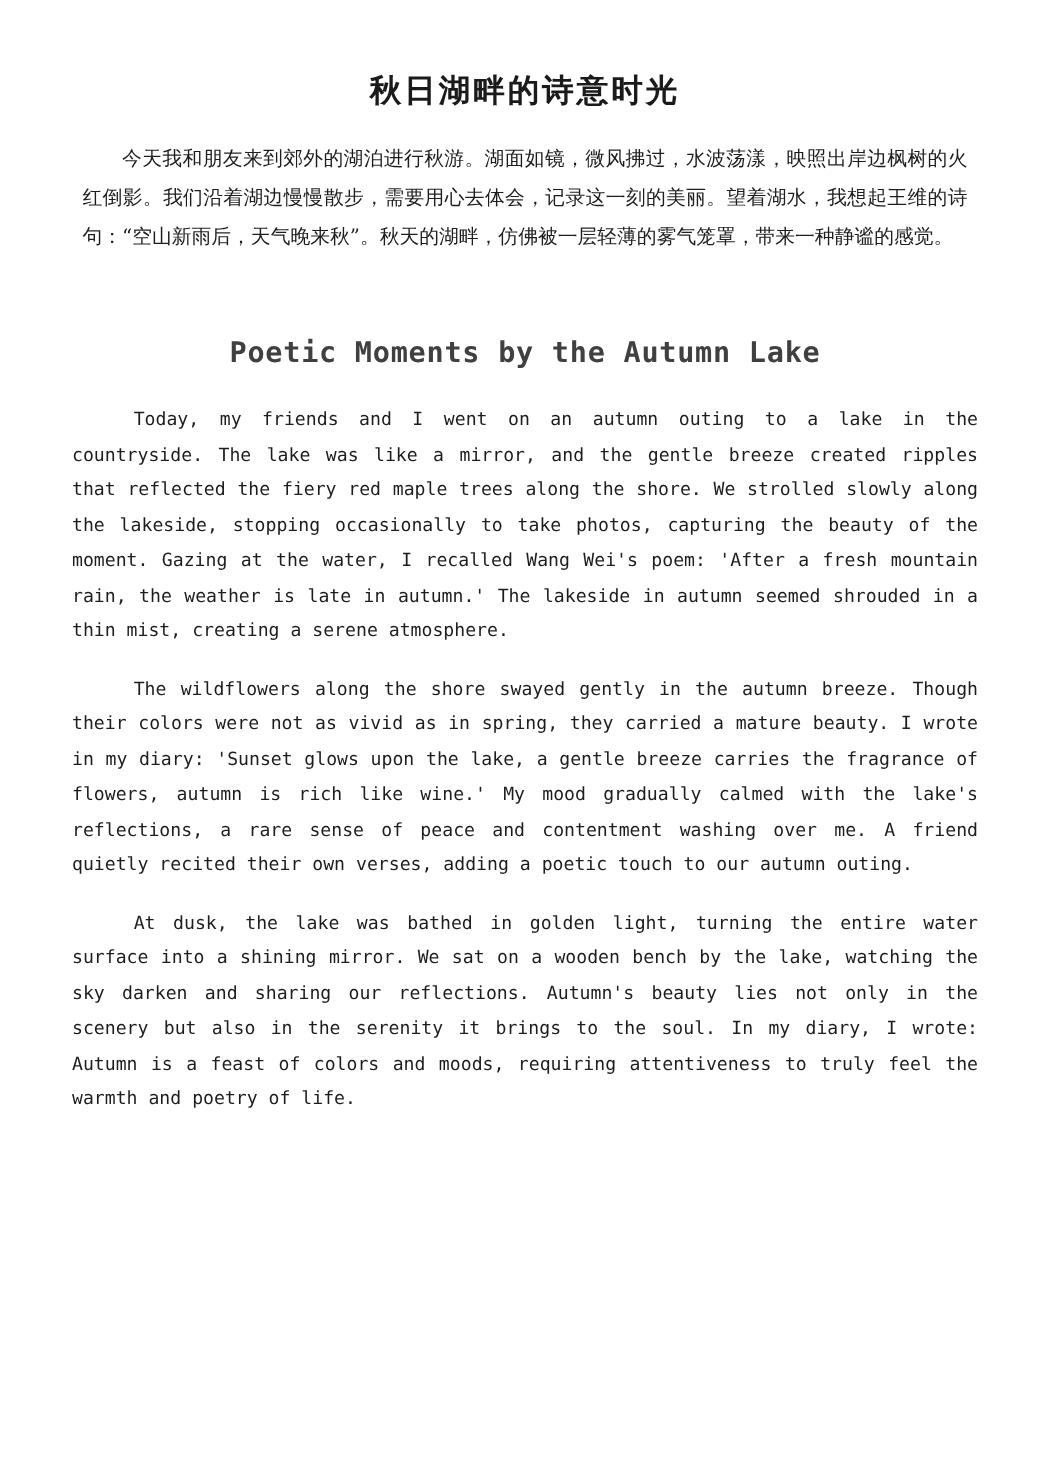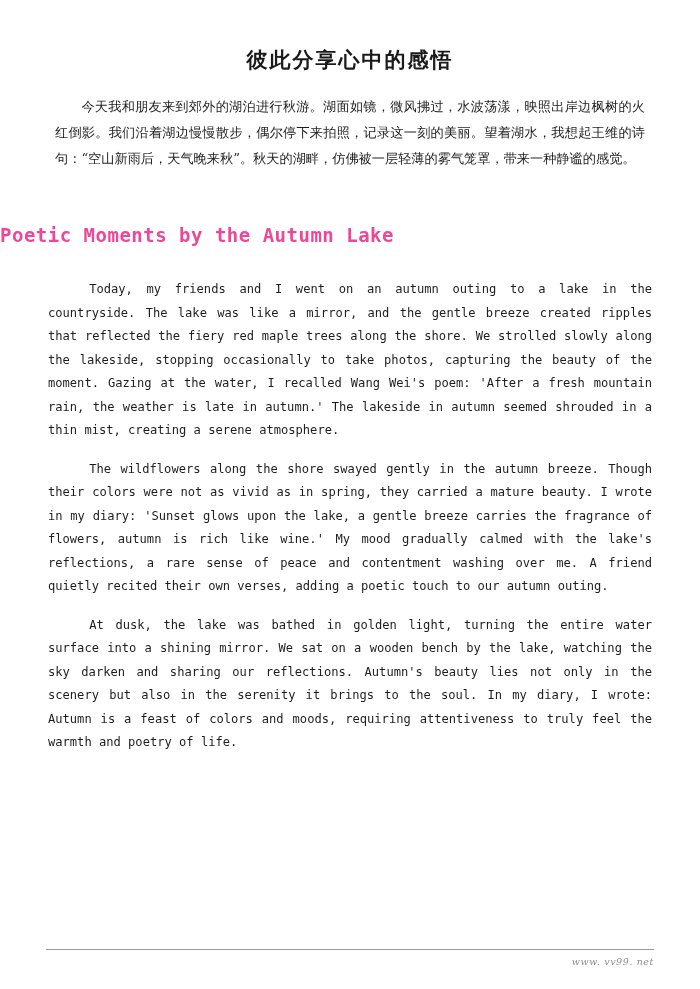--- a/index.html
+++ b/index.html
@@ -67,40 +67,41 @@
 
   .cn-body p {
     margin: 0 0 12px 0;
     text-indent: 2em;
   }
 
   
   .en-title {
     margin: 0;
     padding-top: 40px;
+    text-align: center;
     font-family: "DejaVu Sans Mono", "Liberation Mono", monospace;
     font-weight: bold;
     font-size: 19px;
     letter-spacing: 0.5px;
-    color: #ec4899;
+    color: #404040;
   }
 
   .en-body {
     margin: 0 auto;
     padding-top: 22px;
     width: 604px;
     font-family: "DejaVu Sans Mono", "Liberation Mono", monospace;
     font-size: 12.1px;
     line-height: 23.5px;
     color: #1d1d1d;
     text-align: justify;
   }
 
   .en-body p {
-    margin: 10px 0 15px 0;
+    margin: 0 0 15px 0;
     text-indent: 3.4em;
   }
 
   
   .footer {
     position: absolute;
     left: 46px;
     right: 46px;
     bottom: 22px;
     z-index: 2;
@@ -122,34 +123,30 @@
   }
 </style>
 </head>
 <body>
 
 <div class="page">
 
 
   <div class="content">
 
-    <h1 class="cn-title">彼此分享心中的感悟</h1>
+    <h1 class="cn-title">秋日湖畔的诗意时光</h1>
 
     <div class="cn-body">
-      <p>今天我和朋友来到郊外的湖泊进行秋游。湖面如镜，微风拂过，水波荡漾，映照出岸边枫树的火红倒影。我们沿着湖边慢慢散步，偶尔停下来拍照，记录这一刻的美丽。望着湖水，我想起王维的诗句：“空山新雨后，天气晚来秋”。秋天的湖畔，仿佛被一层轻薄的雾气笼罩，带来一种静谧的感觉。</p>
+      <p>今天我和朋友来到郊外的湖泊进行秋游。湖面如镜，微风拂过，水波荡漾，映照出岸边枫树的火红倒影。我们沿着湖边慢慢散步，需要用心去体会，记录这一刻的美丽。望着湖水，我想起王维的诗句：“空山新雨后，天气晚来秋”。秋天的湖畔，仿佛被一层轻薄的雾气笼罩，带来一种静谧的感觉。</p>
     </div>
 
     <h2 class="en-title">Poetic Moments by the Autumn Lake</h2>
 
     <div class="en-body">
       <p>Today, my friends and I went on an autumn outing to a lake in the countryside. The lake was like a mirror, and the gentle breeze created ripples that reflected the fiery red maple trees along the shore. We strolled slowly along the lakeside, stopping occasionally to take photos, capturing the beauty of the moment. Gazing at the water, I recalled Wang Wei's poem: 'After a fresh mountain rain, the weather is late in autumn.' The lakeside in autumn seemed shrouded in a thin mist, creating a serene atmosphere.</p>
       <p>The wildflowers along the shore swayed gently in the autumn breeze. Though their colors were not as vivid as in spring, they carried a mature beauty. I wrote in my diary: 'Sunset glows upon the lake, a gentle breeze carries the fragrance of flowers, autumn is rich like wine.' My mood gradually calmed with the lake's reflections, a rare sense of peace and contentment washing over me. A friend quietly recited their own verses, adding a poetic touch to our autumn outing.</p>
       <p>At dusk, the lake was bathed in golden light, turning the entire water surface into a shining mirror. We sat on a wooden bench by the lake, watching the sky darken and sharing our reflections. Autumn's beauty lies not only in the scenery but also in the serenity it brings to the soul. In my diary, I wrote: Autumn is a feast of colors and moods, requiring attentiveness to truly feel the warmth and poetry of life.</p>
     </div>
 
   </div>
 
-  <div class="footer">
-    <div class="footer-rule"></div>
-    <div class="footer-url">www. vv99. net</div>
-  </div>
 
 </div>
 
 </body></html>

